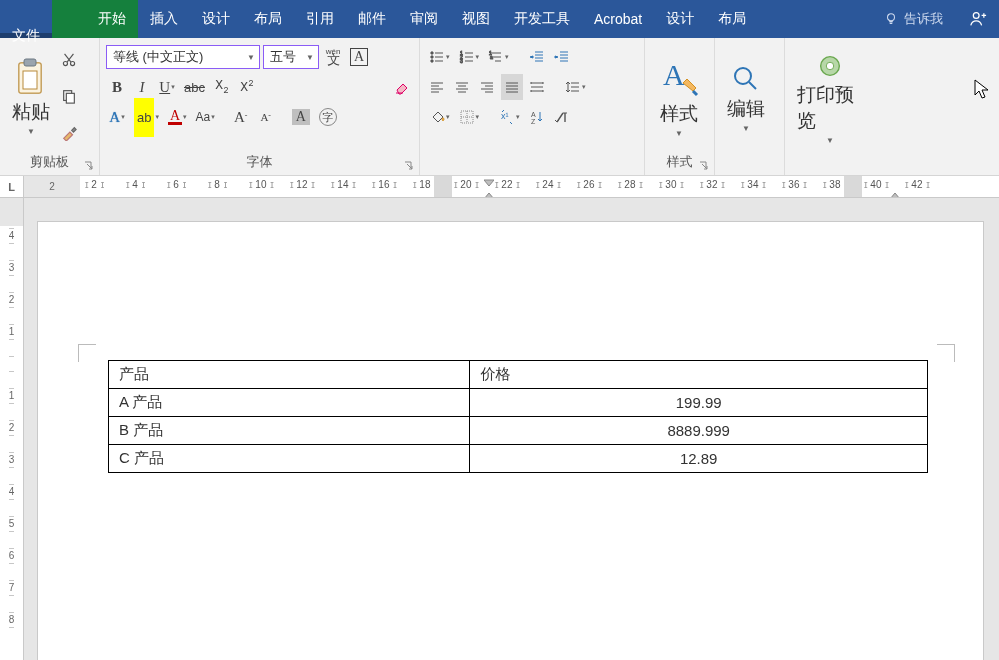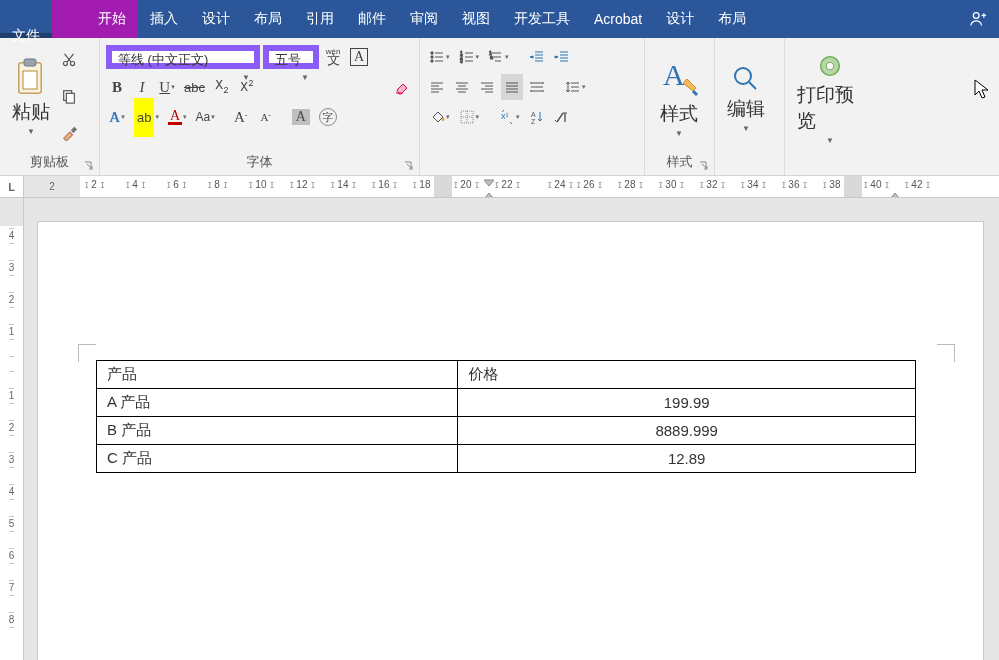--- a/index.html
+++ b/index.html
@@ -1,20 +1,20 @@
 <!DOCTYPE html>
 <html><head>
 <meta charset="utf-8">
 <style>
 * { box-sizing: border-box; margin: 0; padding: 0; }
 body { font-family: "Microsoft YaHei", "Segoe UI", sans-serif; font-size: 12px; background: #fff; overflow: hidden; width: 999px; height: 660px; }
 
 .titlebar { background: #2b579a; height: 38px; display: flex; align-items: stretch; color: #fff; }
 .tab { padding: 0 12px; display: flex; align-items: center; font-size: 14px; cursor: pointer; white-space: nowrap; }
-.tab.active { background: #a21caf; padding-left: 46px; }
+.tab.active { background: #15803d; padding-left: 46px; }
 .tab.file { background: #1e3e6e; margin-top: 33px; }
 .titlebar .spacer { flex: 1; }
 .tell-me { display: flex; align-items: center; gap: 6px; padding: 0 14px; color: #cdd9ee; font-size: 13px; }
 .tell-me svg { width: 14px; height: 14px; }
 .user-btn { display: flex; align-items: center; padding: 0 12px; }
 .user-btn svg { width: 18px; height: 18px; fill: #fff; }
 
 .ribbon { background: #f2f2f2; border-bottom: 1px solid #d5d5d5; height: 138px; display: flex; }
 .group { border-right: 1px solid #dcdcdc; display: flex; flex-direction: column; height: 100%; }
 .group-body { flex: 1; display: flex; align-items: stretch; padding: 4px 6px 0; }
@@ -25,21 +25,21 @@
 .vstack { display: flex; flex-direction: column; align-items: center; justify-content: center; gap: 2px; padding: 0 6px; }
 .big-btn-label { font-size: 19px; color: #333; }
 .drop { font-size: 8px; color: #666; }
 
 .col { display: flex; flex-direction: column; justify-content: space-around; padding: 0 2px; }
 .row { display: flex; align-items: center; gap: 3px; }
 .ctrl { display: inline-flex; align-items: center; justify-content: center; min-width: 22px; height: 26px; padding: 0 3px; cursor: pointer; color: #444; position: relative; }
 .ctrl svg { width: 16px; height: 16px; }
 .ctrl .dd { margin-left: 1px; font-size: 7px; color: #666; }
 
-.sel { height: 24px; background: #fff; border: 6px solid #8b5cf6; display: flex; padding: 0 4px 0 6px; font-size: 13px; color: #333; gap: 4px; flex-direction: column; }
+.sel { height: 24px; background: #fff; border: 1px solid #8b5cf6; display: flex; align-items: center; padding: 0 4px 0 6px; font-size: 13px; color: #333; gap: 4px; }
 .sel .sel-dd { font-size: 8px; color: #666; margin-left: auto; }
 
 .icon-clipboard { width: 34px; height: 40px; }
 .icon-scissors { width: 18px; height: 18px; }
 .icon-copy { width: 18px; height: 18px; }
 .icon-brush { width: 18px; height: 18px; }
 
 .bold { font-weight: 700; font-size: 15px; font-family: "Times New Roman", serif; }
 .italic { font-style: italic; font-size: 15px; font-family: "Times New Roman", serif; }
 .under { text-decoration: underline; font-size: 15px; font-family: "Times New Roman", serif; }
@@ -66,21 +66,21 @@
 .vr-scale { position: absolute; left: 0; top: 28px; width: 100%; }
 .vr-num { position: absolute; left: 0; width: 100%; text-align: center; font-size: 10px; color: #666; }
 .vr-num .tick { display:block; font-size:9px; color:#aaa; line-height:4px; }
 
 .canvas { flex: 1; background: #e6e6e6; padding: 24px 0 0 14px; overflow: hidden; position: relative; }
 .page { background: #fff; width: 945px; min-height: 600px; box-shadow: 0 0 0 1px #c9c9c9; padding: 138px 42px 20px 58px; position: relative; }
 .margin-mark { position: absolute; }
 .margin-mark.tl { left: 40px; top: 122px; width: 18px; height: 18px; border-left: 1px solid #bbb; border-top: 1px solid #bbb; }
 .margin-mark.tr { right: 28px; top: 122px; width: 18px; height: 18px; border-right: 1px solid #bbb; border-top: 1px solid #bbb; }
 
-table.doc-table { border-collapse: collapse; width: 820px; font-size: 15px; color: #333; }
+table.doc-table { border-collapse: collapse; width: 820px; font-size: 15px; color: #333; margin-left: 12px; }
 table.doc-table td { border: 1px solid #000; padding: 4px 10px; height: 28px; }
 table.doc-table td.center { text-align: center; }
 
 .cursor { position: absolute; right: 8px; top: 78px; }
 .cursor svg { width: 18px; height: 22px; }
 
 .styles-big { width: 44px; height: 44px; }
 </style>
 </head>
 <body>
@@ -93,20 +93,27 @@
   <div class="tab">布局</div>
   <div class="tab">引用</div>
   <div class="tab">邮件</div>
   <div class="tab">审阅</div>
   <div class="tab">视图</div>
   <div class="tab">开发工具</div>
   <div class="tab">Acrobat</div>
   <div class="tab" style="background:#2b579a">设计</div>
   <div class="tab" style="background:#2b579a">布局</div>
   <div class="spacer"></div>
+  <div class="tell-me">
+    <svg viewBox="0 0 16 16" fill="none" stroke="#cdd9ee" stroke-width="1.2">
+        <circle cx="8" cy="6" r="4"></circle>
+        <path d="M6 11h4M6.5 13h3"></path>
+      </svg>
+    <span>告诉我</span>
+  </div>
   <div class="user-btn">
     <svg viewBox="0 0 20 20">
         <circle cx="8" cy="6" r="3.2" fill="none" stroke="#fff" stroke-width="1.4"></circle>
         <path d="M2 17c1-4 4-5 6-5s5 1 6 5" fill="none" stroke="#fff" stroke-width="1.4"></path>
         <path d="M14 6h5M16.5 3.5v5" stroke="#fff" stroke-width="1.4"></path>
       </svg>
   </div>
 </div>
 
 <div class="ribbon">
@@ -424,21 +431,21 @@
         <div class="rk" style="left: 101px;"><span class="tick">ɪ</span> <span class="num">4</span> <span class="tick">ɪ</span></div>
         <div class="rk" style="left: 142px;"><span class="tick">ɪ</span> <span class="num">6</span> <span class="tick">ɪ</span></div>
         <div class="rk" style="left: 183px;"><span class="tick">ɪ</span> <span class="num">8</span> <span class="tick">ɪ</span></div>
         <div class="rk" style="left: 224px;"><span class="tick">ɪ</span> <span class="num">10</span> <span class="tick">ɪ</span></div>
         <div class="rk" style="left: 265px;"><span class="tick">ɪ</span> <span class="num">12</span> <span class="tick">ɪ</span></div>
         <div class="rk" style="left: 306px;"><span class="tick">ɪ</span> <span class="num">14</span> <span class="tick">ɪ</span></div>
         <div class="rk" style="left: 347px;"><span class="tick">ɪ</span> <span class="num">16</span> <span class="tick">ɪ</span></div>
         <div class="rk" style="left: 388px;"><span class="tick">ɪ</span> <span class="num">18</span> <span class="tick">ɪ</span></div>
         <div class="rk" style="left: 429px;"><span class="tick">ɪ</span> <span class="num">20</span> <span class="tick">ɪ</span></div>
         <div class="rk" style="left: 470px;"><span class="tick">ɪ</span> <span class="num">22</span> <span class="tick">ɪ</span></div>
-        <div class="rk" style="left: 511px; margin-left: 12px;"><span class="tick">ɪ</span> <span class="num">24</span> <span class="tick">ɪ</span></div>
+        <div class="rk" style="left: 511px;"><span class="tick">ɪ</span> <span class="num">24</span> <span class="tick">ɪ</span></div>
         <div class="rk" style="left: 552px;"><span class="tick">ɪ</span> <span class="num">26</span> <span class="tick">ɪ</span></div>
         <div class="rk" style="left: 593px;"><span class="tick">ɪ</span> <span class="num">28</span> <span class="tick">ɪ</span></div>
         <div class="rk" style="left: 634px;"><span class="tick">ɪ</span> <span class="num">30</span> <span class="tick">ɪ</span></div>
         <div class="rk" style="left: 675px;"><span class="tick">ɪ</span> <span class="num">32</span> <span class="tick">ɪ</span></div>
         <div class="rk" style="left: 716px;"><span class="tick">ɪ</span> <span class="num">34</span> <span class="tick">ɪ</span></div>
         <div class="rk" style="left: 757px;"><span class="tick">ɪ</span> <span class="num">36</span> <span class="tick">ɪ</span></div>
         <div class="rk" style="left: 798px;"><span class="tick">ɪ</span> <span class="num">38</span> <span class="tick">ɪ</span></div>
         <div class="rk" style="left: 839px;"><span class="tick">ɪ</span> <span class="num">40</span> <span class="tick">ɪ</span></div>
         <div class="rk" style="left: 880px;"><span class="tick">ɪ</span> <span class="num">42</span> <span class="tick">ɪ</span></div>
         <div style="position: absolute; left: 410px; top: 0px; height: 100%; width: 18px; background: rgb(217, 217, 217);"></div>

